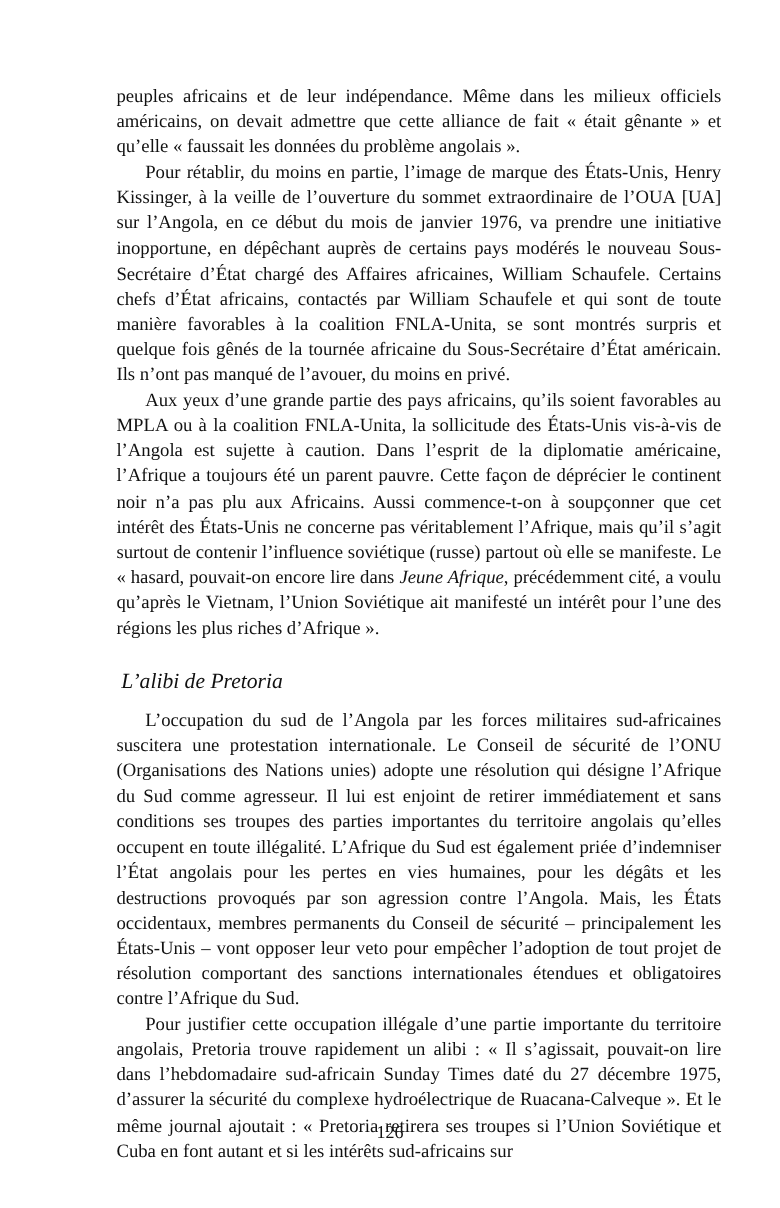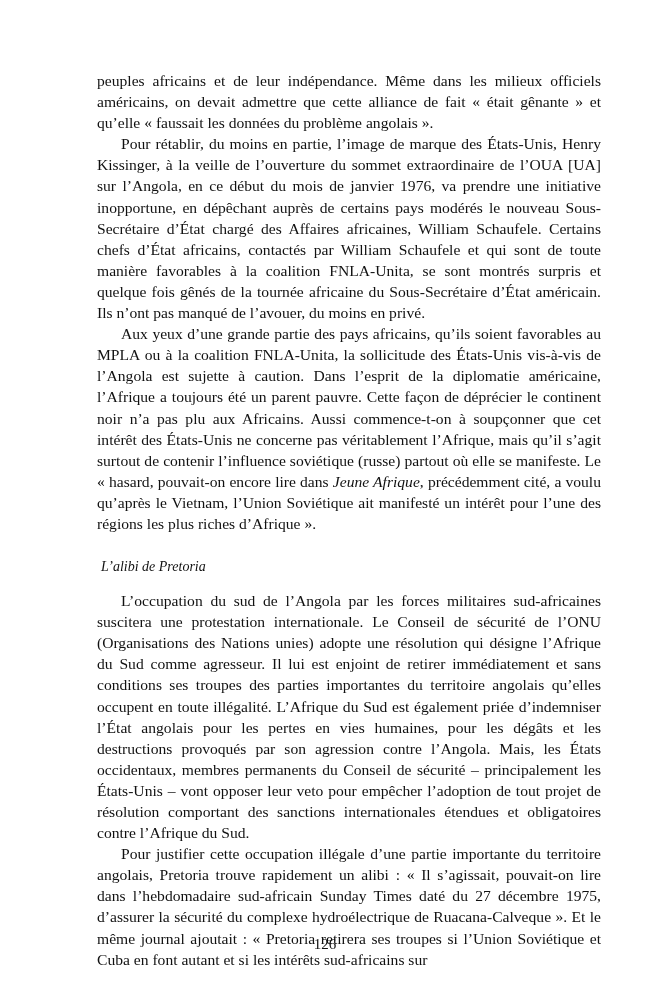--- a/index.html
+++ b/index.html
@@ -17,21 +17,21 @@
       hyphens: none;
       margin-left: 24px;
     }
     .page p { margin: 0; }
     .page p.indent { text-indent: 24px; }
     .page p.noindent { text-indent: 0; }
     .section-heading {
       font-family: "Liberation Serif", "DejaVu Serif", serif;
       font-style: italic;
       font-weight: normal;
-      font-size: 14px;
+      font-size: 18px;
       line-height: 24px;
       margin: 21px 0 11px 4px;
       text-align: left;
       color: #111111;
     }
     em { }
     .page-number {
       position: absolute;
       left: 0;
       width: 650px;

